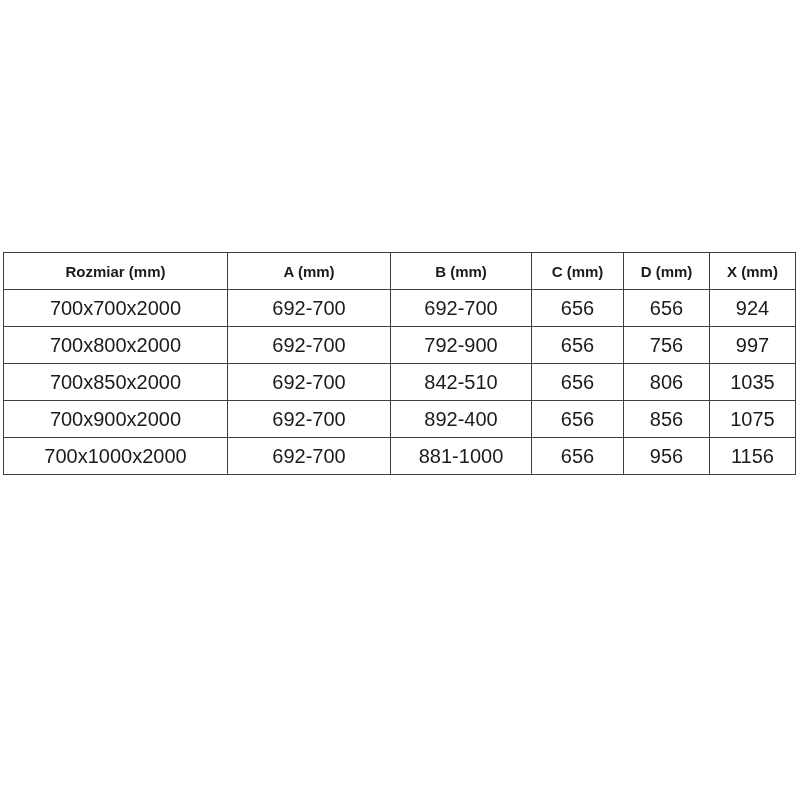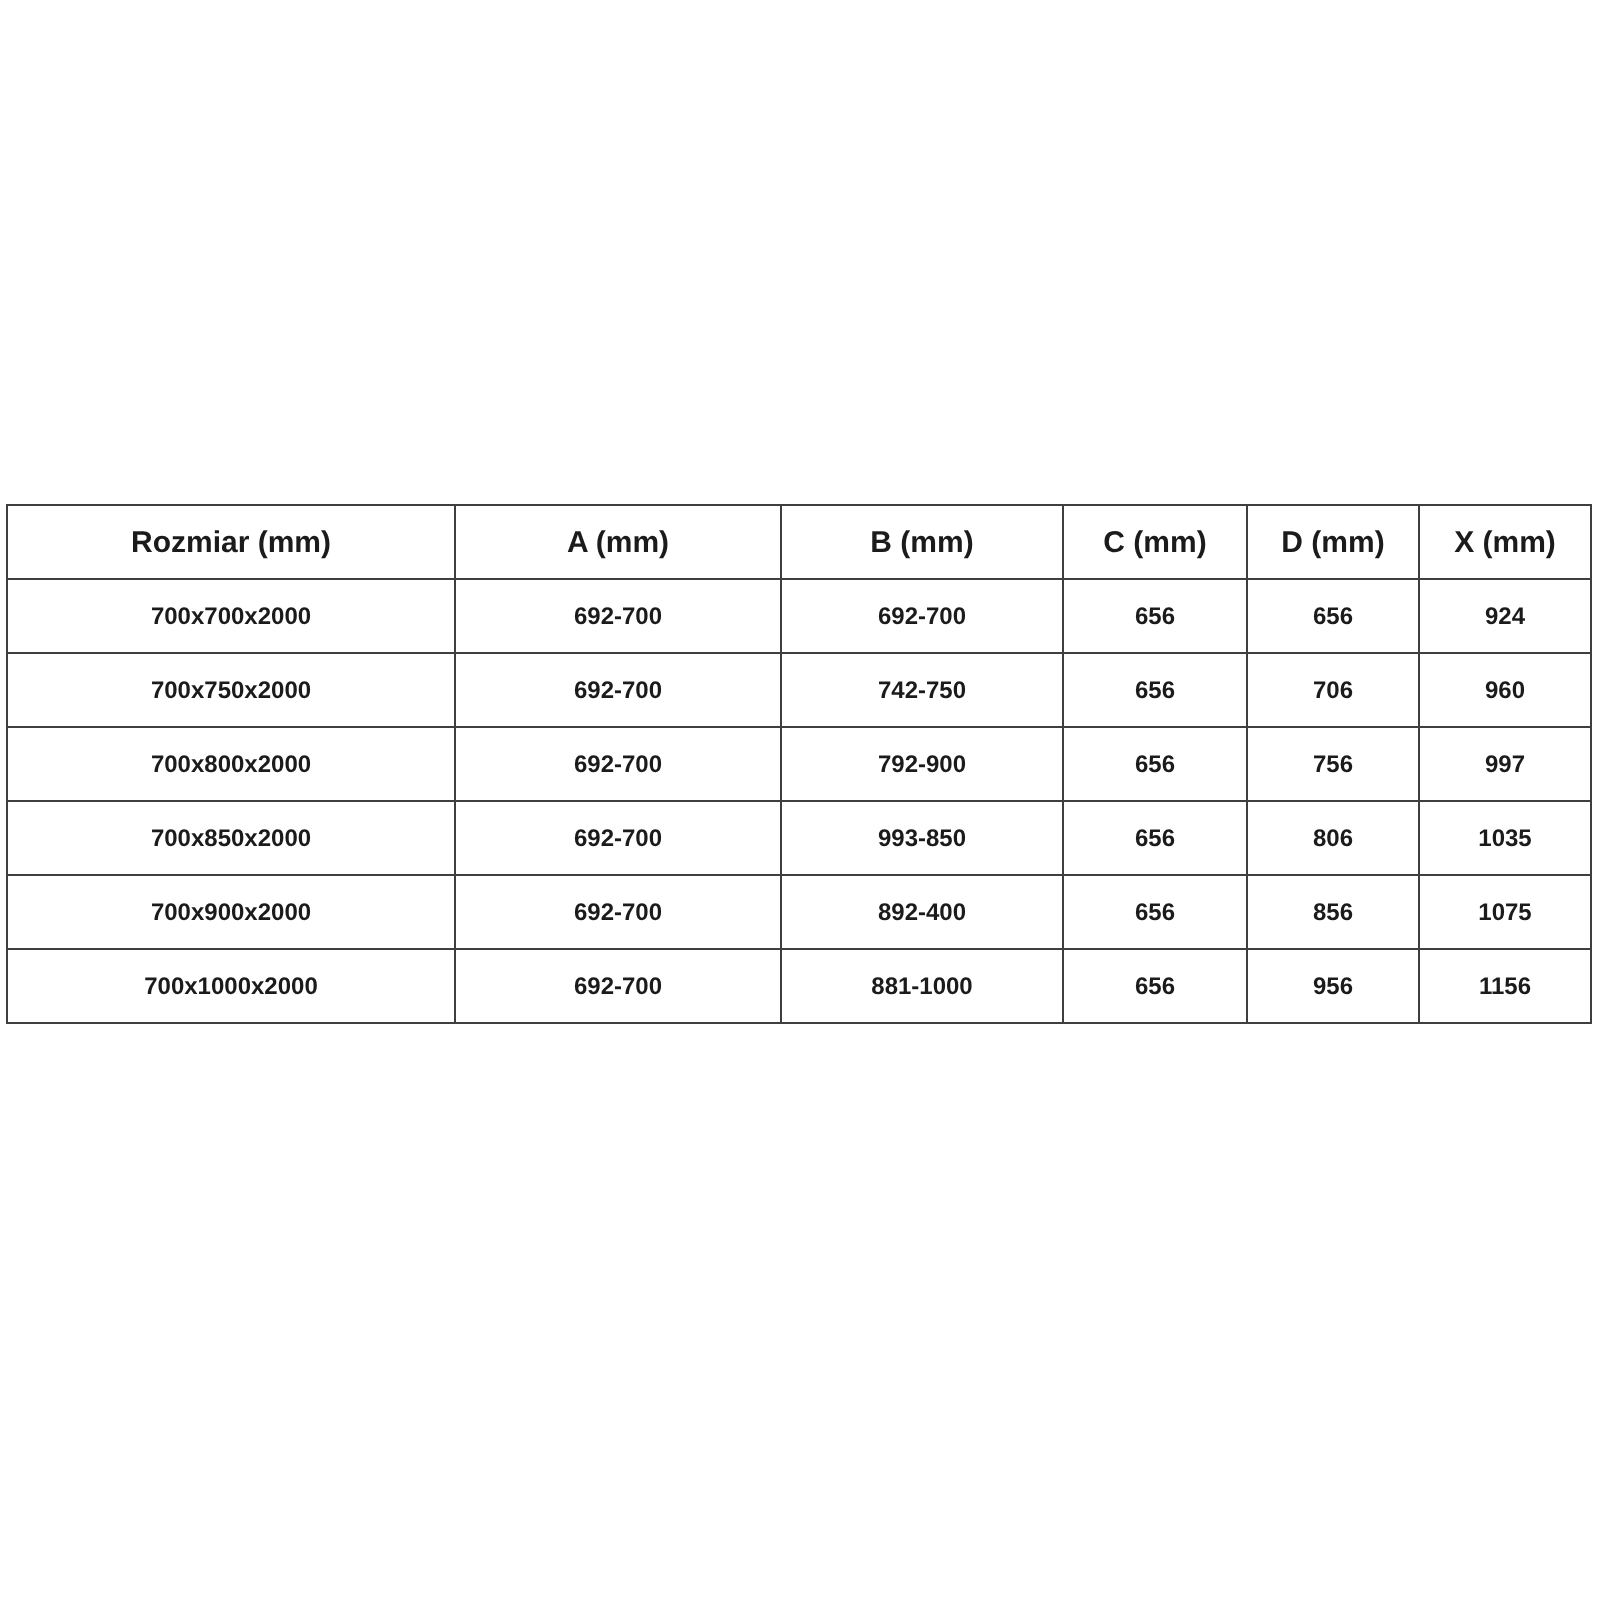--- a/index.html
+++ b/index.html
@@ -35,22 +35,22 @@
     padding: 0 2px;
     color: #1b1b1b;
     white-space: nowrap;
     overflow: hidden;
   }
   table.dims th {
     font-size: 15px;
     font-weight: bold;
   }
   table.dims td {
-    font-size: 12px;
-    font-weight: bold;
+    font-size: 20px;
+    font-weight: normal;
   }
 </style>
 </head>
 <body>
 
 <div class="page">
   <table class="dims">
     <colgroup>
       <col style="width:224px">
       <col style="width:163px">
@@ -72,39 +72,31 @@
     <tbody>
       <tr>
         <td>700x700x2000</td>
         <td>692-700</td>
         <td>692-700</td>
         <td>656</td>
         <td>656</td>
         <td>924</td>
       </tr>
       <tr>
-        <td>700x750x2000</td>
-        <td>692-700</td>
-        <td>742-750</td>
-        <td>656</td>
-        <td>706</td>
-        <td>960</td>
-      </tr>
-      <tr>
         <td>700x800x2000</td>
         <td>692-700</td>
         <td>792-900</td>
         <td>656</td>
         <td>756</td>
         <td>997</td>
       </tr>
       <tr>
         <td>700x850x2000</td>
         <td>692-700</td>
-        <td>993-850</td>
+        <td>842-510</td>
         <td>656</td>
         <td>806</td>
         <td>1035</td>
       </tr>
       <tr>
         <td>700x900x2000</td>
         <td>692-700</td>
         <td>892-400</td>
         <td>656</td>
         <td>856</td>

